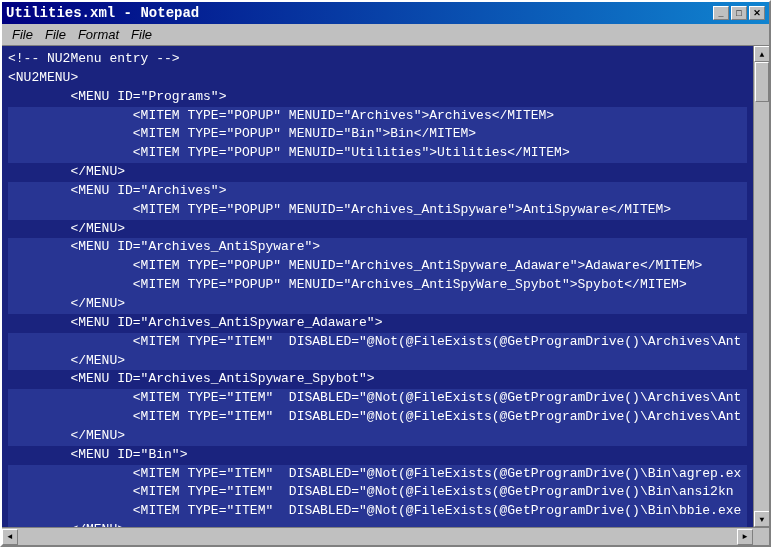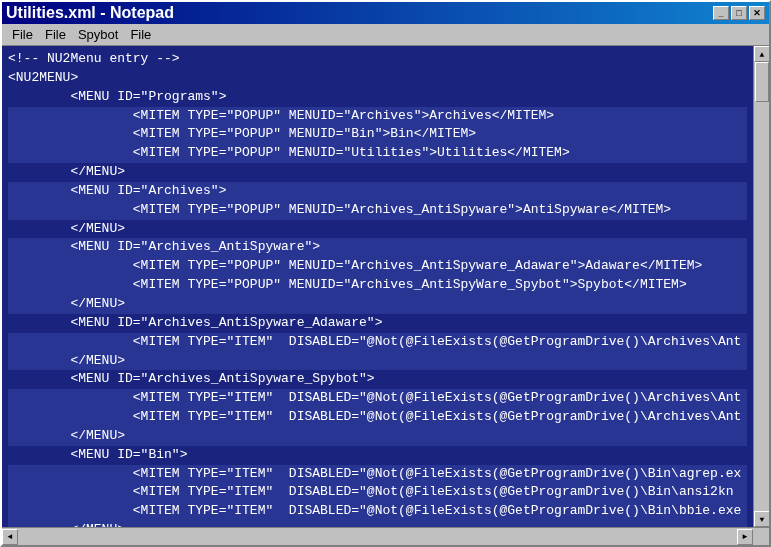--- a/index.html
+++ b/index.html
@@ -17,23 +17,23 @@
       background: linear-gradient(to right, #000080, #1084d0);
       color: white;
       display: flex;
       align-items: center;
       justify-content: space-between;
       padding: 3px 4px;
       height: 22px;
       user-select: none;
     }
     .title-bar-text {
-      font-size: 16px;
+      font-size: 14px;
       font-weight: bold;
-      font-family: Liberation Sans, sans-serif;
+      font-family: Liberation Mono, monospace;
     }
     .title-bar-controls {
       display: flex;
       gap: 2px;
     }
     .title-btn {
       width: 16px;
       height: 14px;
       background: #c0c0c0;
       border: 1px solid;
@@ -55,20 +55,21 @@
       align-items: center;
       padding: 2px 4px;
       height: 22px;
       border-bottom: 1px solid #808080;
       font-family: Arial, sans-serif;
       font-size: 13px;
     }
     .menu-item {
       padding: 2px 6px;
       cursor: pointer;
+      font-style: italic;
     }
 
     
     .window {
       width: 771px;
       height: 547px;
       border: 2px solid;
       border-color: #ffffff #808080 #808080 #ffffff;
       display: flex;
       flex-direction: column;
@@ -195,21 +196,21 @@
     <div class="title-bar-controls">
       <div class="title-btn">_</div>
       <div class="title-btn">□</div>
       <div class="title-btn">✕</div>
     </div>
   </div>
 
   <div class="menu-bar">
     <div class="menu-item">File</div>
     <div class="menu-item">File</div>
-    <div class="menu-item">Spybot</div>
+    <div class="menu-item">Format</div>
     <div class="menu-item">File</div>
   </div>
 
   <div class="content-area">
     <div class="text-content" id="text-content"><span style="display:block;">&lt;!-- NU2Menu entry --&gt;</span><span style="display:block;">&lt;NU2MENU&gt;</span><span style="display:block;">        &lt;MENU ID="Programs"&gt;</span><span style="display:block;background:#283593;">                &lt;MITEM TYPE="POPUP" MENUID="Archives"&gt;Archives&lt;/MITEM&gt;</span><span style="display:block;background:#283593;">                &lt;MITEM TYPE="POPUP" MENUID="Bin"&gt;Bin&lt;/MITEM&gt;</span><span style="display:block;background:#283593;">                &lt;MITEM TYPE="POPUP" MENUID="Utilities"&gt;Utilities&lt;/MITEM&gt;</span><span style="display:block;">        &lt;/MENU&gt;</span><span style="display:block;background:#283593;">        &lt;MENU ID="Archives"&gt;</span><span style="display:block;background:#283593;">                &lt;MITEM TYPE="POPUP" MENUID="Archives_AntiSpyware"&gt;AntiSpyware&lt;/MITEM&gt;</span><span style="display:block;">        &lt;/MENU&gt;</span><span style="display:block;background:#283593;">        &lt;MENU ID="Archives_AntiSpyware"&gt;</span><span style="display:block;background:#283593;">                &lt;MITEM TYPE="POPUP" MENUID="Archives_AntiSpyware_Adaware"&gt;Adaware&lt;/MITEM&gt;</span><span style="display:block;background:#283593;">                &lt;MITEM TYPE="POPUP" MENUID="Archives_AntiSpyWare_Spybot"&gt;Spybot&lt;/MITEM&gt;</span><span style="display:block;background:#283593;">        &lt;/MENU&gt;</span><span style="display:block;">        &lt;MENU ID="Archives_AntiSpyware_Adaware"&gt;</span><span style="display:block;background:#283593;">                &lt;MITEM TYPE="ITEM"  DISABLED="@Not(@FileExists(@GetProgramDrive()\Archives\Ant</span><span style="display:block;background:#283593;">        &lt;/MENU&gt;</span><span style="display:block;">        &lt;MENU ID="Archives_AntiSpyware_Spybot"&gt;</span><span style="display:block;background:#283593;">                &lt;MITEM TYPE="ITEM"  DISABLED="@Not(@FileExists(@GetProgramDrive()\Archives\Ant</span><span style="display:block;background:#283593;">                &lt;MITEM TYPE="ITEM"  DISABLED="@Not(@FileExists(@GetProgramDrive()\Archives\Ant</span><span style="display:block;background:#283593;">        &lt;/MENU&gt;</span><span style="display:block;">        &lt;MENU ID="Bin"&gt;</span><span style="display:block;background:#283593;">                &lt;MITEM TYPE="ITEM"  DISABLED="@Not(@FileExists(@GetProgramDrive()\Bin\agrep.ex</span><span style="display:block;background:#283593;">                &lt;MITEM TYPE="ITEM"  DISABLED="@Not(@FileExists(@GetProgramDrive()\Bin\ansi2kn</span><span style="display:block;background:#283593;">                &lt;MITEM TYPE="ITEM"  DISABLED="@Not(@FileExists(@GetProgramDrive()\Bin\bbie.exe</span><span style="display:block;background:#283593;">        &lt;/MENU&gt;</span></div>
     <div class="scrollbar-v">
       <div class="scrollbar-btn">▲</div>
       <div class="scrollbar-track">
         <div class="scrollbar-thumb"></div>
       </div>

